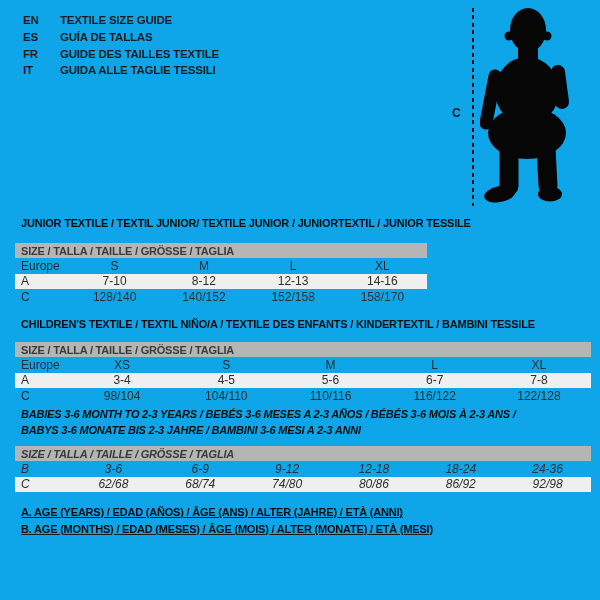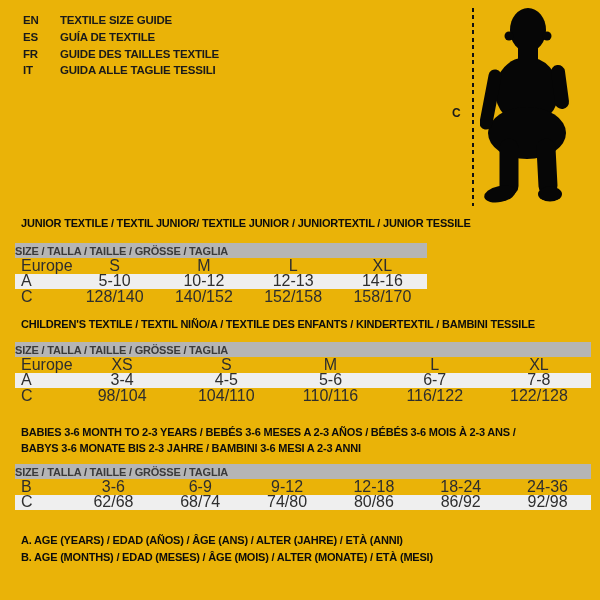--- a/index.html
+++ b/index.html
@@ -1,17 +1,17 @@
 <!DOCTYPE html>
 <html style="--bar-bg: #b5b5b5; --stripe-bg: #efefef;"><head>
 <meta charset="utf-8">
 <style>
   html,body { margin:0; padding:0; background:#fff; }
   .canvas {
-    position:relative; width:600px; height:600px; background:#eab308;
+    position:relative; width:600px; height:600px; background:#0ea5e9;
     font-family:"Liberation Sans", sans-serif; color:#1a1a1a; overflow:hidden;
   }
 
   
   .lang-header { position:absolute; left:23px; top:12px; }
   .lang-row { display:flex; height:16.7px; align-items:center;
               font-size:11.5px; font-weight:bold; letter-spacing:-0.2px; }
   .lang-code { width:37px; }
   .lang-title { white-space:nowrap; }
 
@@ -19,52 +19,52 @@
   .height-line { position:absolute; left:472px; top:8px; width:2px; height:198px;
     background:repeating-linear-gradient(to bottom, #111 0 4px, transparent 4px 7.5px); }
   .figure-label { position:absolute; left:452px; top:106px;
     font-size:12px; font-weight:bold; }
   .baby-svg { position:absolute; left:480px; top:6px; }
 
   
   .section { position:absolute; left:15px; }
   .t1 { top:215px; width:412px; }
   .t2 { top:316px; width:576px; }
-  .t3 { top:424px; width:576px; }
+  .t3 { top:406px; width:576px;font-style:italic; }
   .sec-title { font-size:11px; font-weight:bold; line-height:16px;
     letter-spacing:-0.2px; padding-left:6px; white-space:nowrap; color:#0c0c0c; }
   .bar { height:15px; background:var(--bar-bg,#b5b5b5); display:flex; align-items:center;
-    box-sizing:border-box; font-size:11px; font-weight:bold;
+    padding-left:6px; box-sizing:border-box; font-size:11px; font-weight:bold;
     letter-spacing:-0.2px; color:#3a3a3a; }
   .t1 .bar { margin-top:12px; }
   .t2 .bar { margin-top:10px; }
   .t3 .bar { margin-top:8px; }
-  .trow { display:flex; height:15.5px; align-items:center; font-size:16px; color:#2e2e2e; }
+  .trow { display:flex; height:15.5px; align-items:center; font-size:12px; color:#2e2e2e; }
   .trow.stripe { background:var(--stripe-bg,#efefef); }
   .tlabel { width:55px; padding-left:6px; box-sizing:border-box; }
   .tcell { flex:1; text-align:center; }
 
   
-  .footnotes { position:absolute; left:21px; top:532px; }
+  .footnotes { position:absolute; left:21px; top:504px;text-decoration:underline; }
   .footnote { font-size:11px; font-weight:bold; line-height:16.5px;
     letter-spacing:-0.2px; white-space:nowrap; color:#0c0c0c; }
 </style>
 </head>
 <body>
 
 <div class="canvas">
 
   <div class="lang-header">
       <div class="lang-row">
         <div class="lang-code">EN</div>
         <div class="lang-title">TEXTILE SIZE GUIDE</div>
       </div>
       <div class="lang-row">
         <div class="lang-code">ES</div>
-        <div class="lang-title">GUÍA DE TEXTILE</div>
+        <div class="lang-title">GUÍA DE TALLAS</div>
       </div>
       <div class="lang-row">
         <div class="lang-code">FR</div>
         <div class="lang-title">GUIDE DES TAILLES TEXTILE</div>
       </div>
       <div class="lang-row">
         <div class="lang-code">IT</div>
         <div class="lang-title">GUIDA ALLE TAGLIE TESSILI</div>
       </div>
     </div>
@@ -99,22 +99,22 @@
       <div class="bar">SIZE / TALLA / TAILLE / GRÖSSE / TAGLIA</div>
       <div class="trow">
         <div class="tlabel">Europe</div>
         <div class="tcell">S</div>
         <div class="tcell">M</div>
         <div class="tcell">L</div>
         <div class="tcell">XL</div>
       </div>
       <div class="trow stripe">
         <div class="tlabel">A</div>
-        <div class="tcell">5-10</div>
-        <div class="tcell">10-12</div>
+        <div class="tcell">7-10</div>
+        <div class="tcell">8-12</div>
         <div class="tcell">12-13</div>
         <div class="tcell">14-16</div>
       </div>
       <div class="trow">
         <div class="tlabel">C</div>
         <div class="tcell">128/140</div>
         <div class="tcell">140/152</div>
         <div class="tcell">152/158</div>
         <div class="tcell">158/170</div>
       </div>

